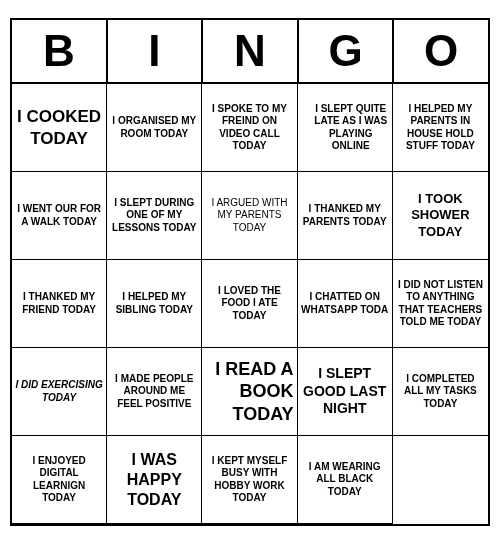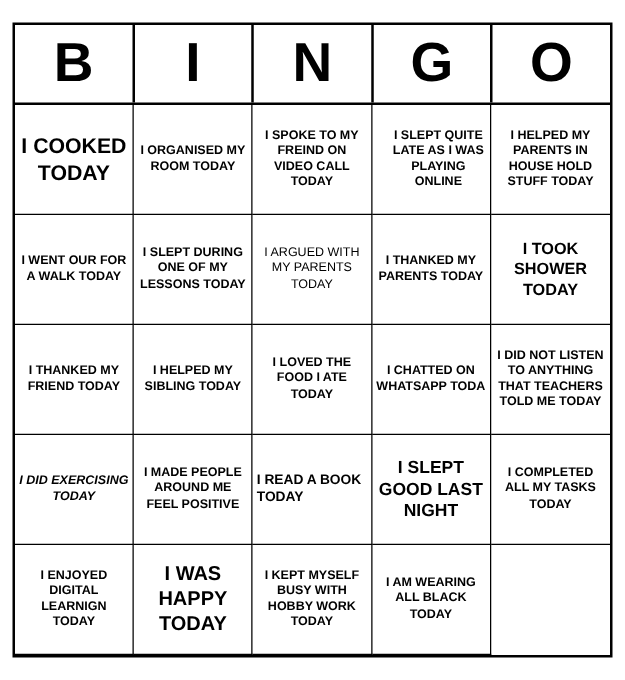--- a/index.html
+++ b/index.html
@@ -111,21 +111,21 @@
       <div class="bingo-cell">
         <span style="font-size: 10px; font-weight: bold; text-transform: uppercase; text-align: center; line-height: 1.25;">I DID NOT LISTEN TO ANYTHING THAT TEACHERS TOLD ME TODAY</span>
       </div>
       <div class="bingo-cell">
         <span style="font-size: 10px; font-weight: bold; text-transform: uppercase; line-height: 1.25; font-style: italic;">I DID EXERCISING TODAY</span>
       </div>
       <div class="bingo-cell">
         <span style="font-size: 10px; font-weight: bold; text-transform: uppercase; text-align: center; line-height: 1.25;">I MADE PEOPLE AROUND ME FEEL POSITIVE</span>
       </div>
       <div class="bingo-cell">
-        <span style="font-size: 11px; font-weight: bold; text-transform: uppercase; text-align: left; line-height: 1.25;">I READ A BOOK TODAY</span>
+        <span style="font-size: 18px; font-weight: bold; text-transform: uppercase; text-align: right; line-height: 1.25;">I READ A BOOK TODAY</span>
       </div>
       <div class="bingo-cell">
         <span style="font-size: 14px; font-weight: bold; text-transform: uppercase; text-align: center; line-height: 1.25;">I SLEPT GOOD LAST NIGHT</span>
       </div>
       <div class="bingo-cell">
         <span style="font-size: 10px; font-weight: bold; text-transform: uppercase; text-align: center; line-height: 1.25;">I COMPLETED ALL MY TASKS TODAY</span>
       </div>
       <div class="bingo-cell">
         <span style="font-size: 10px; font-weight: bold; text-transform: uppercase; text-align: center; line-height: 1.25;">I ENJOYED DIGITAL LEARNIGN TODAY</span>
       </div>

